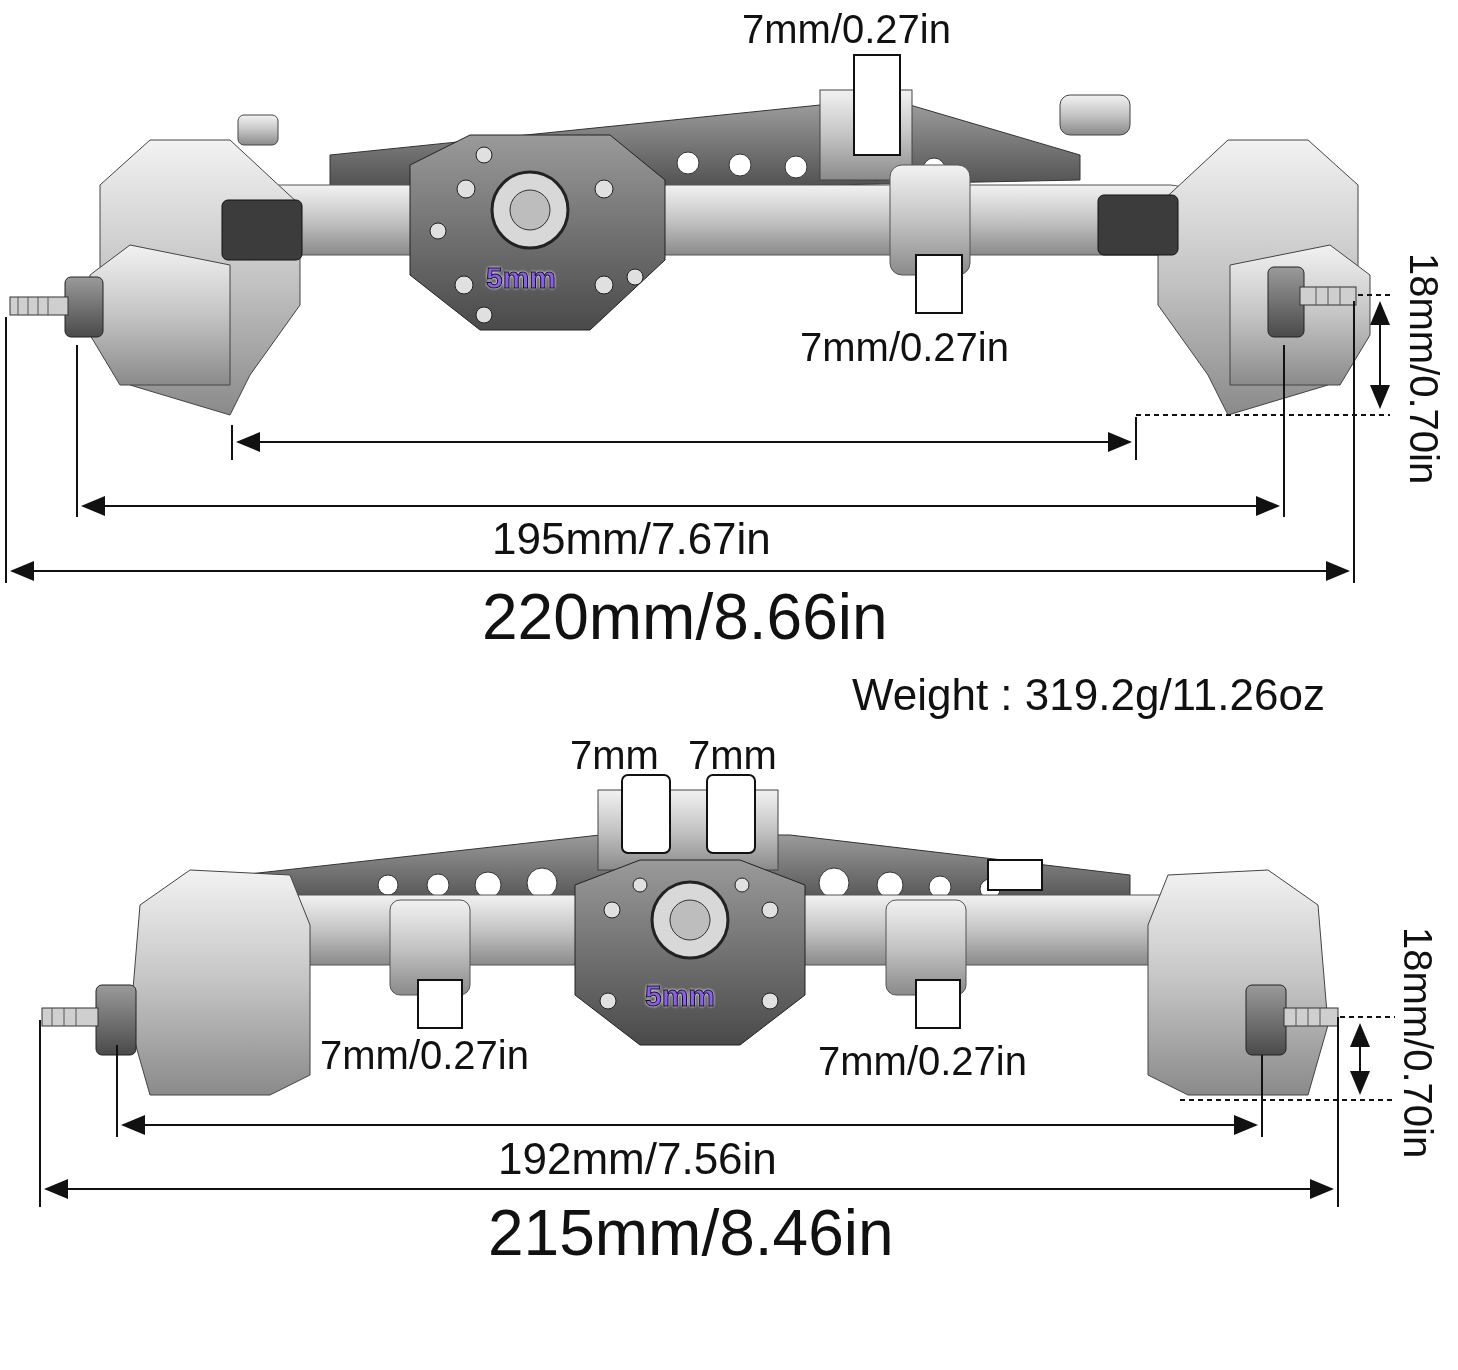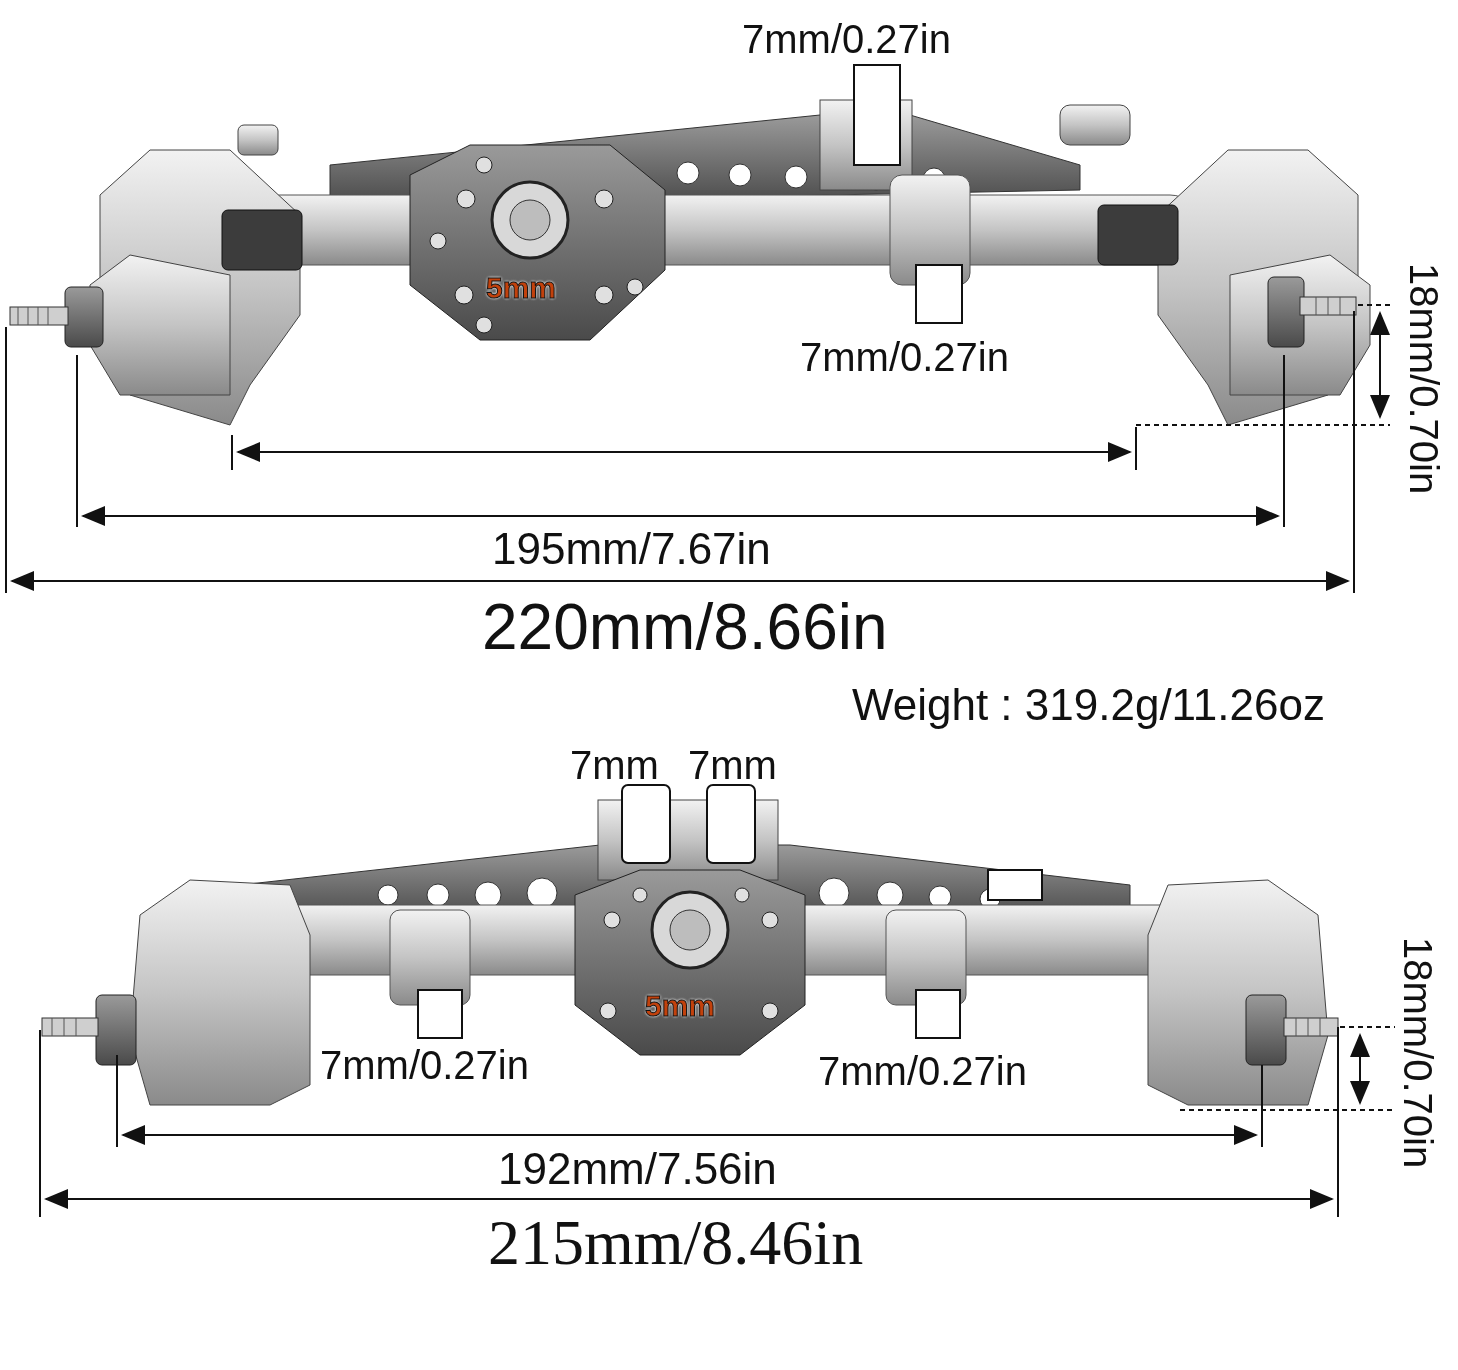--- a/index.html
+++ b/index.html
@@ -1,24 +1,24 @@
 <!DOCTYPE html>
 <html><head>
 <meta charset="utf-8">
 <style>
   html, body { margin: 0; padding: 0; background: #ffffff; }
   body { width: 1458px; height: 1370px; position: relative; overflow: hidden;
          font-family: "Liberation Sans", sans-serif; color: #111; }
-  .canvas { position: absolute; left: 0; top: 15px; width: 1458px; height: 986px; }
+  .canvas { position: absolute; left: 0; top: 5px; width: 1458px; height: 986px; }
   .lbl { position: absolute; white-space: nowrap; line-height: 1; color: #111; }
   .sz-s { font-size: 40px; }
   .sz-m { font-size: 44px; }
   .sz-l { font-size: 64px; }
   .vert { transform-origin: left top; transform: rotate(90deg); }
-  .badge { position: absolute; font-size: 30px; font-weight: bold; color: #c2410c;
+  .badge { position: absolute; font-size: 30px; font-weight: bold; color: #8b5cf6;
            -webkit-text-stroke: 1px #111; text-shadow: 0 0 3px #fff, 0 0 3px #fff; }
 </style>
 </head>
 <body>
 
 <div class="canvas">
 
   <svg width="1458" height="1370" viewBox="0 0 1458 1370" xmlns="http://www.w3.org/2000/svg" style="position:absolute;left:0;top:0">
     <defs>
       <linearGradient id="metal" x1="0" y1="0" x2="0" y2="1">
@@ -198,16 +198,16 @@
   <div class="lbl sz-l" style="left:482px;top:580px;">220mm/8.66in</div>
   <div class="lbl sz-s vert" style="left:1444px;top:248px;">18mm/0.70in</div>
   <div class="lbl sz-m" style="left:852px;top:668px;text-align:center;">Weight : 319.2g/11.26oz</div>
 
   <div class="lbl sz-s" style="left:570px;top:730px;">7mm</div>
   <div class="lbl sz-s" style="left:688px;top:730px;">7mm</div>
   <div class="badge" style="left:645px;top:974px;">5mm</div>
   <div class="lbl sz-s" style="left:320px;top:1030px;">7mm/0.27in</div>
   <div class="lbl sz-s" style="left:818px;top:1036px;">7mm/0.27in</div>
   <div class="lbl sz-m" style="left:498px;top:1132px;">192mm/7.56in</div>
-  <div class="lbl sz-l" style="left:488px;top:1196px;font-family:Liberation Serif, serif;">215mm/8.46in</div>
+  <div class="lbl sz-l" style="left:488px;top:1196px;">215mm/8.46in</div>
   <div class="lbl sz-s vert" style="left:1438px;top:922px;">18mm/0.70in</div>
 
 </div>
 
 </body></html>

